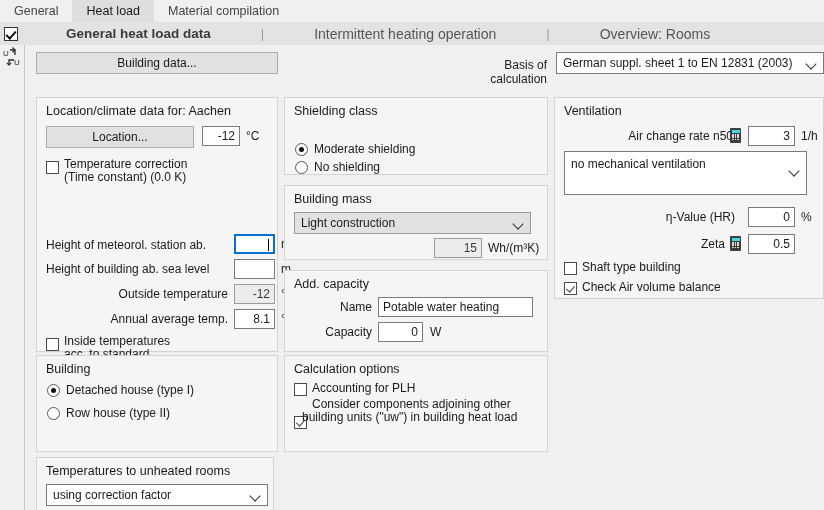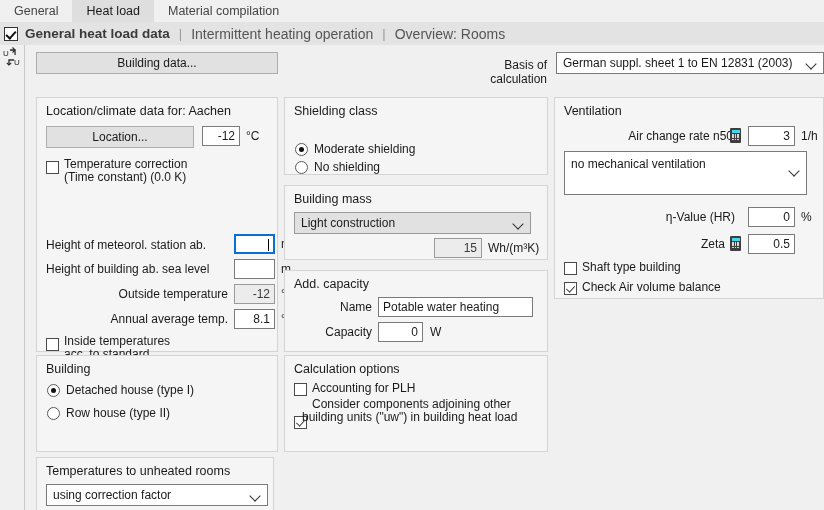--- a/index.html
+++ b/index.html
@@ -30,20 +30,21 @@
     white-space: nowrap;
   }
   .tab.active { background: #dedede; color: #1a1a1a; }
 
   
   .headerbar {
     position: absolute; left: 0; top: 22px; width: 824px; height: 23px;
     background: #e3e3e3;
     display: flex; align-items: center;
     padding-left: 4px;
+    gap: 41px;
   }
   .hdr-check {
     width: 14px; height: 14px;
     border: 1px solid #333;
     background: #fff;
     position: relative;
     margin-right: 7px;
     flex: 0 0 auto;
   }
   .hdr-check::after {

